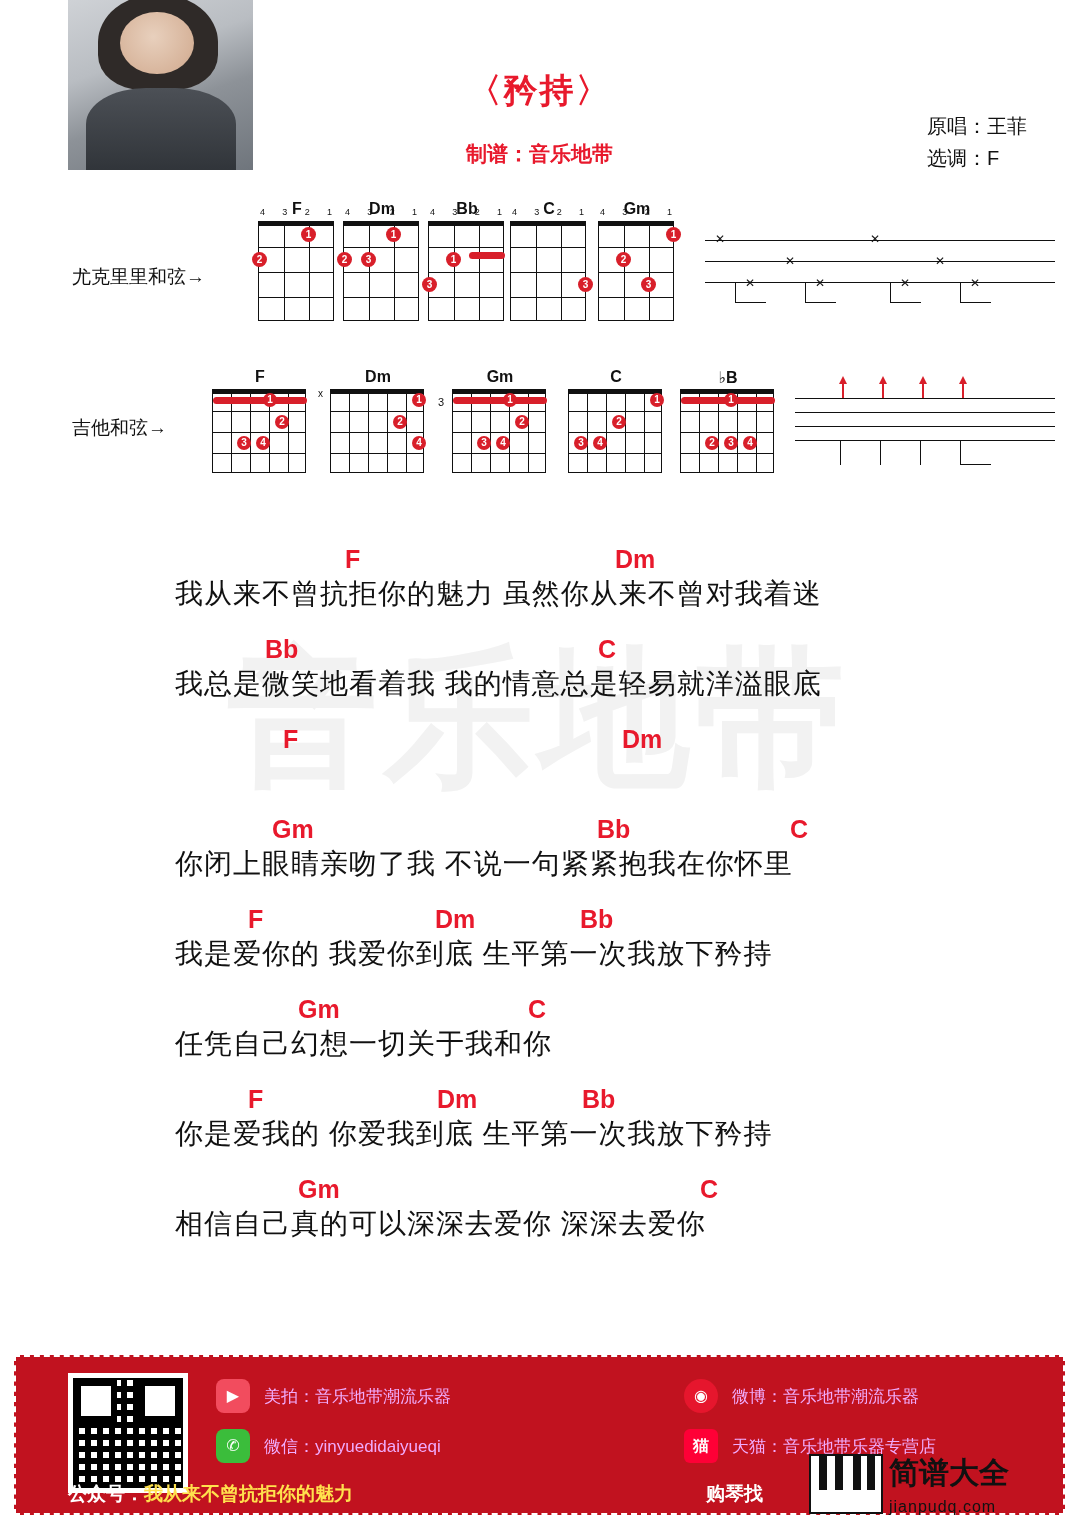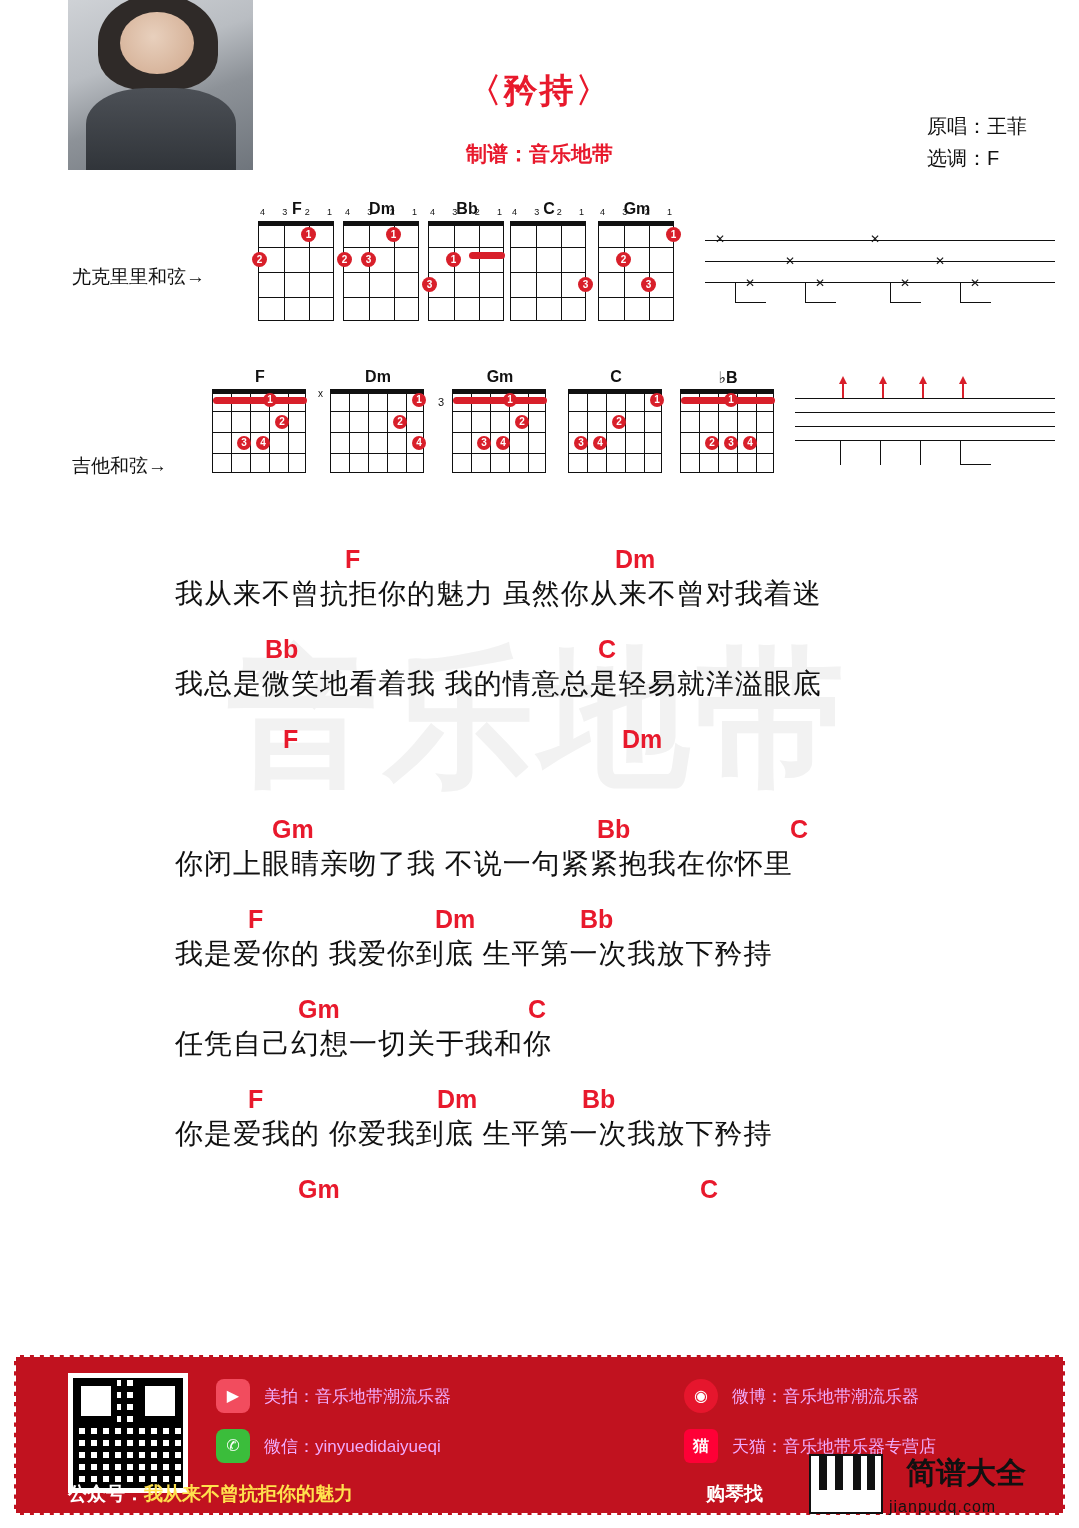--- a/index.html
+++ b/index.html
@@ -100,21 +100,21 @@
   .tmall{background:#ff0036;border-radius:6px;}
   .ficon span{display:block;text-align:center;color:#fff;font-size:16px;line-height:34px;font-weight:bold;}
   .fbottom{position:absolute;left:52px;bottom:6px;color:#fff;font-size:19px;font-weight:bold;}
   .fbottom .yellow{color:#ffe14d;}
   .buy{position:absolute;right:300px;bottom:6px;color:#fff;font-size:19px;font-weight:bold;}
   .brand{
     position:absolute;right:10px;bottom:0px;width:260px;height:86px;
   }
   .brand .piano{position:absolute;left:0;bottom:14px;width:70px;height:56px;background:#fff;border:2px solid #111;}
   .brand .piano i{position:absolute;top:0;width:8px;height:34px;background:#111;}
-  .brand .txt{position:absolute;left:97px;bottom:34px;font-size:30px;font-weight:bold;color:#111;}
+  .brand .txt{position:absolute;left:80px;bottom:34px;font-size:30px;font-weight:bold;color:#111;}
   .brand .sub{position:absolute;left:80px;bottom:12px;font-size:16px;color:#111;letter-spacing:1px;}
 </style>
 </head>
 <body>
 
 <div class="wm">
   <div>音乐地带</div>
 </div>
 
 <div class="photo">
@@ -243,21 +243,21 @@
   <div class="x" style="left:165px;top:-8px;">✕</div>
   <div class="x" style="left:195px;top:36px;">✕</div>
   <div class="x" style="left:230px;top:14px;">✕</div>
   <div class="x" style="left:265px;top:36px;">✕</div>
   <div class="hookd" style="left:30px;top:42px;width:30px;height:20px;"></div>
   <div class="hookd" style="left:100px;top:42px;width:30px;height:20px;"></div>
   <div class="hookd" style="left:185px;top:42px;width:30px;height:20px;"></div>
   <div class="hookd" style="left:255px;top:42px;width:30px;height:20px;"></div>
 </div>
 
-<div class="rowlabel" style="left:72px;top:453px;">吉他和弦→</div>
+<div class="rowlabel" style="left:72px;top:415px;">吉他和弦→</div>
 
 <div class="chordbox" style="left:212px;top:368px;width:96px;">
   <div class="chordname">F</div>
   <div class="grid" style="width:94px;height:84px;">
     <div class="nut"></div>
     <div class="v" style="left:18px;"></div>
       <div class="v" style="left:37px;"></div>
       <div class="v" style="left:56px;"></div>
       <div class="v" style="left:75px;"></div>
     <div class="h" style="top:21px;"></div>
@@ -423,20 +423,21 @@
       <span class="ch" style="left:582px;">Bb</span>
     </div>
     <div class="lyric">你是爱我的  你爱我到底  生平第一次我放下矜持</div>
   </div>
 
   <div class="lyr-line">
     <div class="chordline">
       <span class="ch" style="left:298px;">Gm</span>
       <span class="ch" style="left:700px;">C</span>
     </div>
+    <div class="lyric">相信自己真的可以深深去爱你  深深去爱你</div>
   </div>
 
 </div>
 
 <div class="footer">
   <div class="qr">
       <div class="q"></div>
     </div>
 
   <div class="ficon meipai" style="left:200px;top:22px;">

